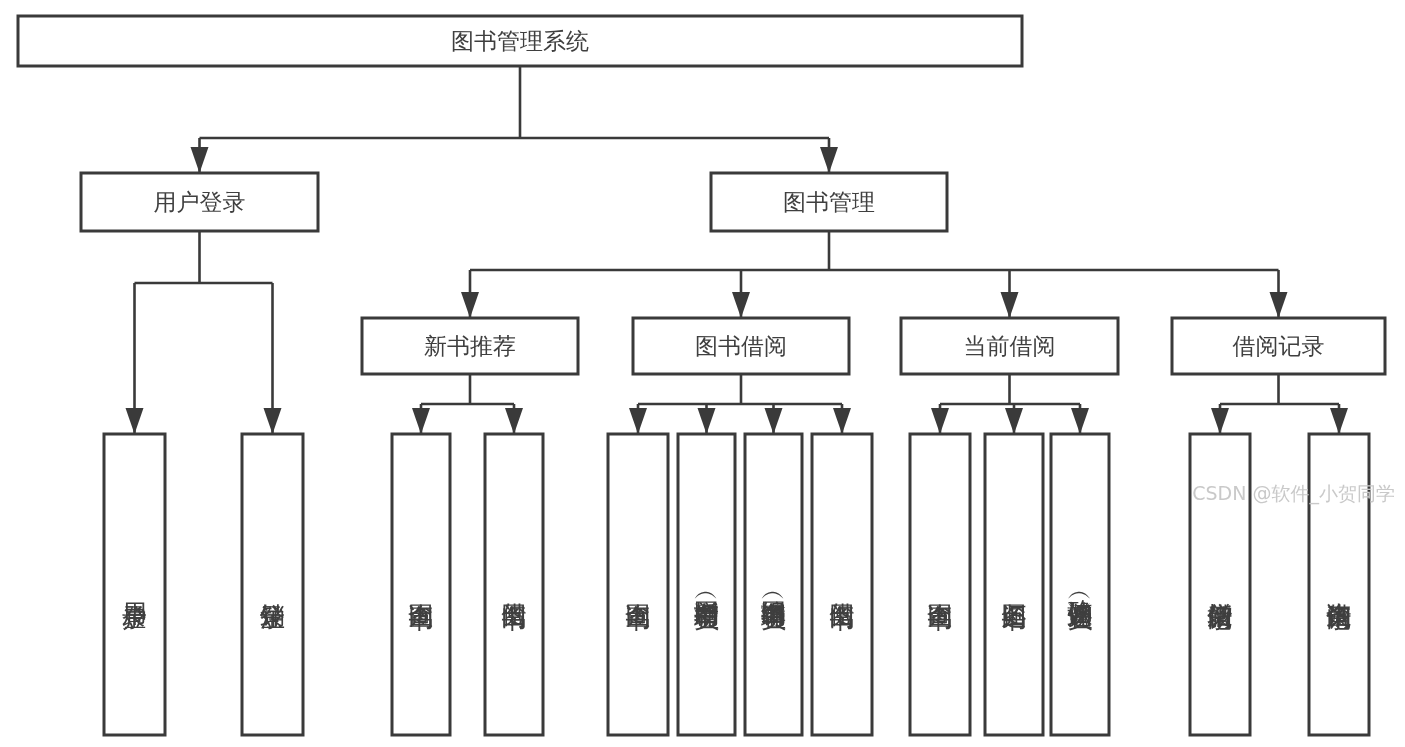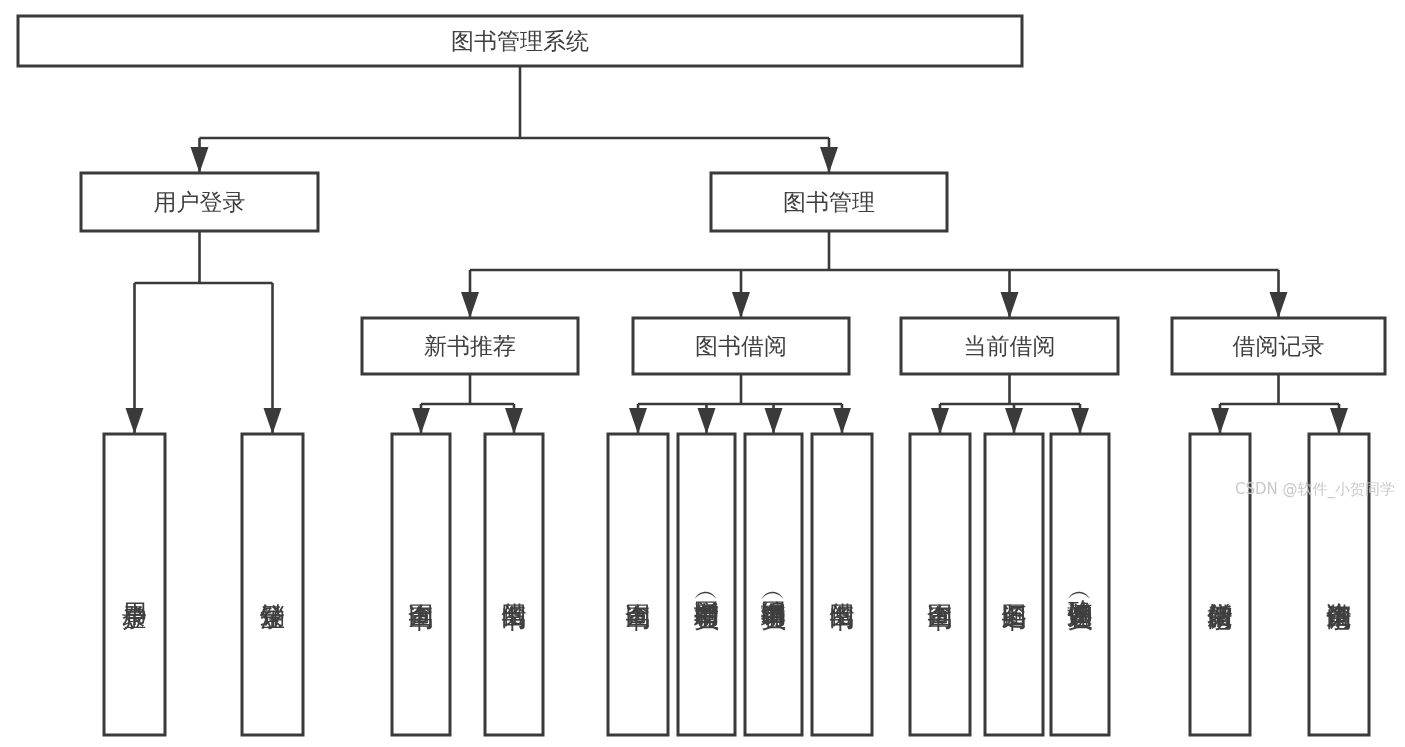--- a/index.html
+++ b/index.html
@@ -60,23 +60,23 @@
     text-orientation: upright;
     letter-spacing: 1px;
     white-space: nowrap;
     font-family: "DejaVu Sans", "Liberation Sans", sans-serif;
     font-size: 25px;
     color: #3f3f3f;
   }
   .watermark {
     position: absolute;
     right: 10px;
-    bottom: 24px;
-    font-family: "DejaVu Sans", "Liberation Sans", sans-serif;
-    font-size: 15px;
+    bottom: 16px;
+    font-family: "DejaVu Sans", "Liberation Sans", sans-serif;
+    font-size: 19px;
     color: #c9c9c9;
     white-space: nowrap;
     pointer-events: none;
   }
 </style>
 </head>
 <body>
 
 <div id="diagram-root">
 

